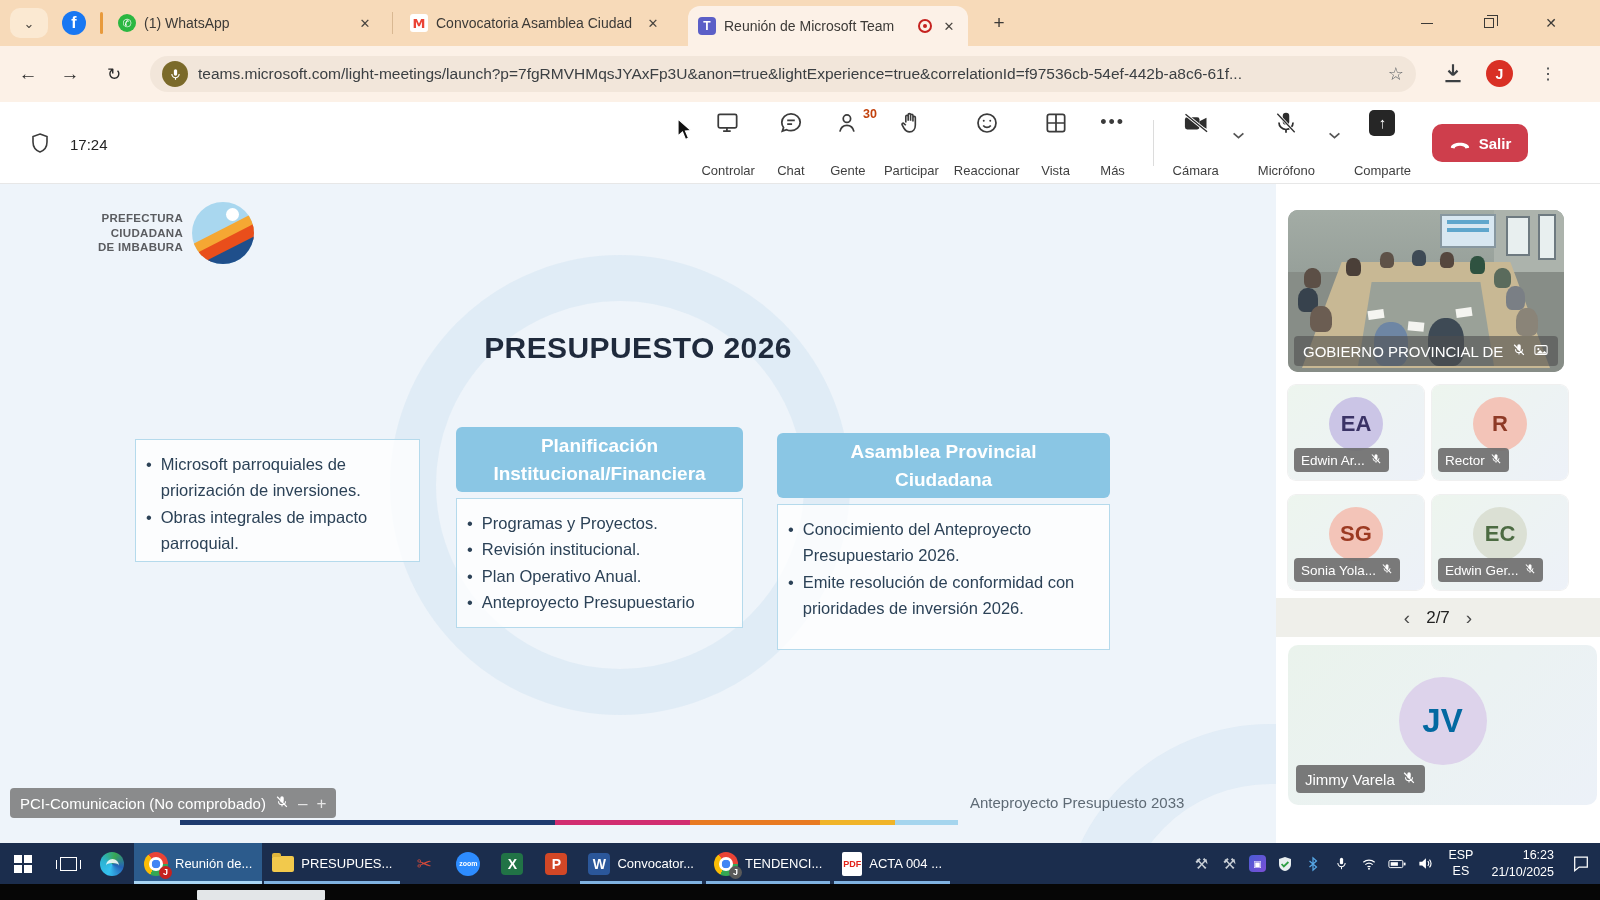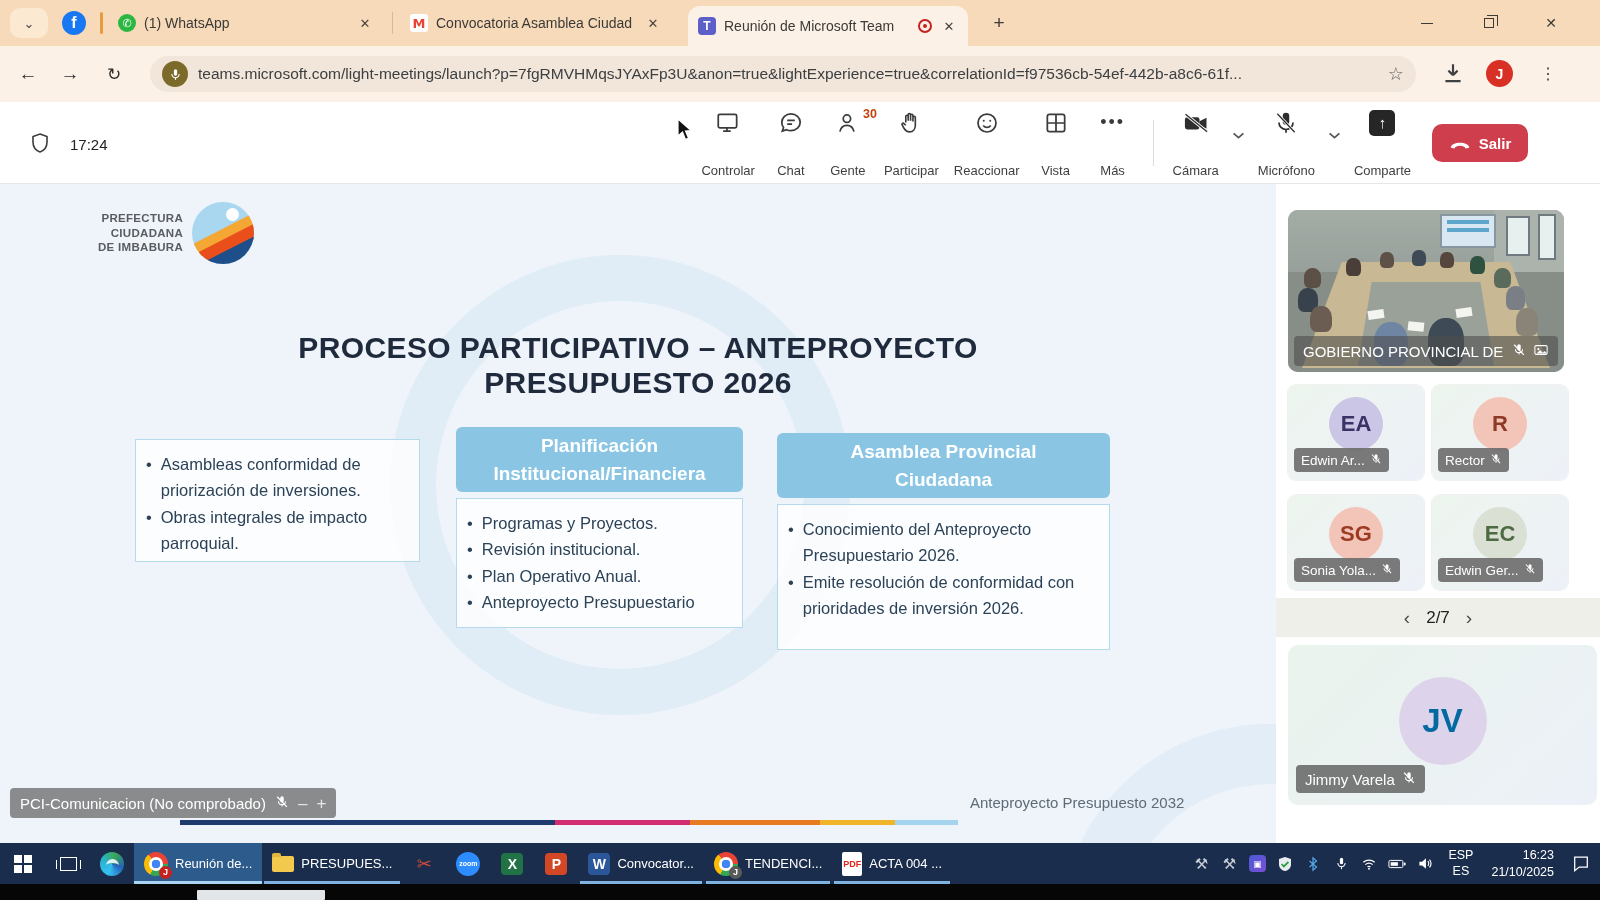--- a/index.html
+++ b/index.html
@@ -353,29 +353,28 @@
         </div>
         <div class="logo-circle">
           <span class="sun"></span>
             <span class="s1"></span>
             <span class="s2"></span>
             <span class="s3"></span>
         </div>
       </div>
 
       <div class="title">
-        <div>PROCESO PARTICIPATIVO – ANTEPROYECTO</div>
         <div>PRESUPUESTO 2026</div>
       </div>
 
       <div class="col c1">
         <div class="col-b">
           <div class="li">
               <span class="dot">•</span>
-              <span>Asambleas conformidad de priorización de inversiones.</span>
+              <span>Microsoft parroquiales de priorización de inversiones.</span>
             </div>
           <div class="li">
               <span class="dot">•</span>
               <span>Obras integrales de impacto parroquial.</span>
             </div>
         </div>
       </div>
 
       <div class="col c2">
         <div class="col-h">Planificación Institucional/Financiera</div>
@@ -425,21 +424,21 @@
         </span>
         <span class="pz">–</span>
         <span class="pz">+</span>
       </div>
 
       <div class="pbar pb1"></div>
       <div class="pbar pb2"></div>
       <div class="pbar pb3"></div>
       <div class="pbar pb4"></div>
       <div class="pbar pb5"></div>
-      <div class="slide-footer">Anteproyecto Presupuesto 2032</div>
+      <div class="slide-footer">Anteproyecto Presupuesto 2033</div>
     </div>
 
     <div class="sidebar">
 
       <div class="vtile">
         <div class="vp-wall"></div>
         <div class="vp-rwall"></div>
         <div class="vp-screen">
             <i></i>
             <i></i>

